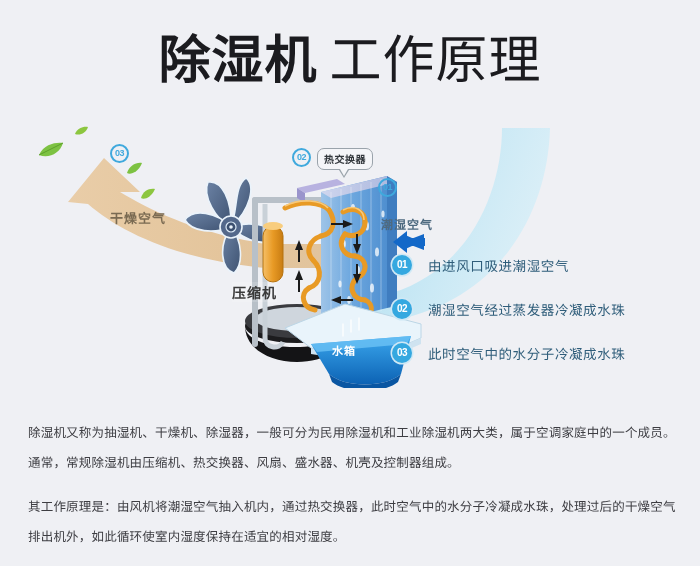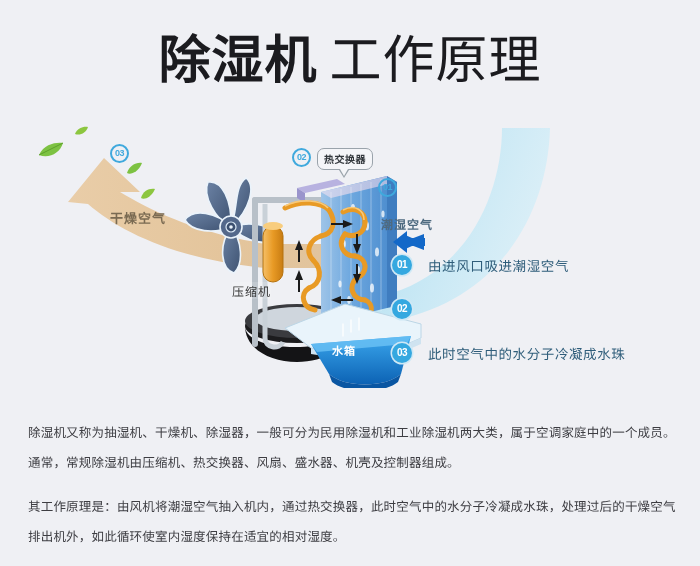--- a/index.html
+++ b/index.html
@@ -62,21 +62,21 @@
     color:#7a6a52;font-size:13px;font-weight:bold;
     letter-spacing:1px;
   }
   .lbl-humid{
     left:381px;top:95px;
     color:#4e6a80;font-size:12px;font-weight:bold;
     letter-spacing:1px;
   }
   .lbl-compressor{
     left:232px;top:162px;
-    color:#3a3a3a;font-size:12px;font-weight:normal;
+    color:#3a3a3a;font-size:14px;font-weight:bold;
     background:rgba(255,255,255,.15);
     letter-spacing:1px;
     z-index:7;
   }
   .lbl-tank{
     left:332px;top:222px;
     color:#ffffff;font-size:11px;font-weight:bold;
     letter-spacing:1px;z-index:8;
   }
 
@@ -354,20 +354,21 @@
     <div class="badge-sm badge-01">01</div>
   </div>
 
   <div class="steps">
     <div class="step">
       <div class="step-badge">01</div>
       <div class="step-text">由进风口吸进潮湿空气</div>
     </div>
     <div class="step">
       <div class="step-badge">02</div>
+      <div class="step-text">潮湿空气经过蒸发器冷凝成水珠</div>
     </div>
     <div class="step">
       <div class="step-badge">03</div>
       <div class="step-text">此时空气中的水分子冷凝成水珠</div>
     </div>
   </div>
 
   <div class="copy">
     <p>除湿机又称为抽湿机、干燥机、除湿器，一般可分为民用除湿机和工业除湿机两大类，属于空调家庭中的一个成员。通常，常规除湿机由压缩机、热交换器、风扇、盛水器、机壳及控制器组成。</p>
     <p>其工作原理是：由风机将潮湿空气抽入机内，通过热交换器，此时空气中的水分子冷凝成水珠，处理过后的干燥空气排出机外，如此循环使室内湿度保持在适宜的相对湿度。</p>

